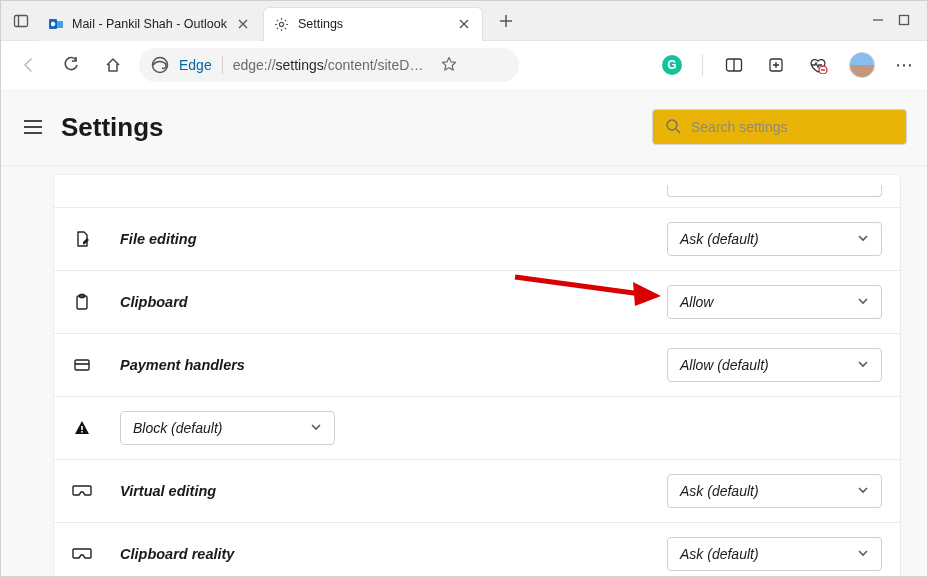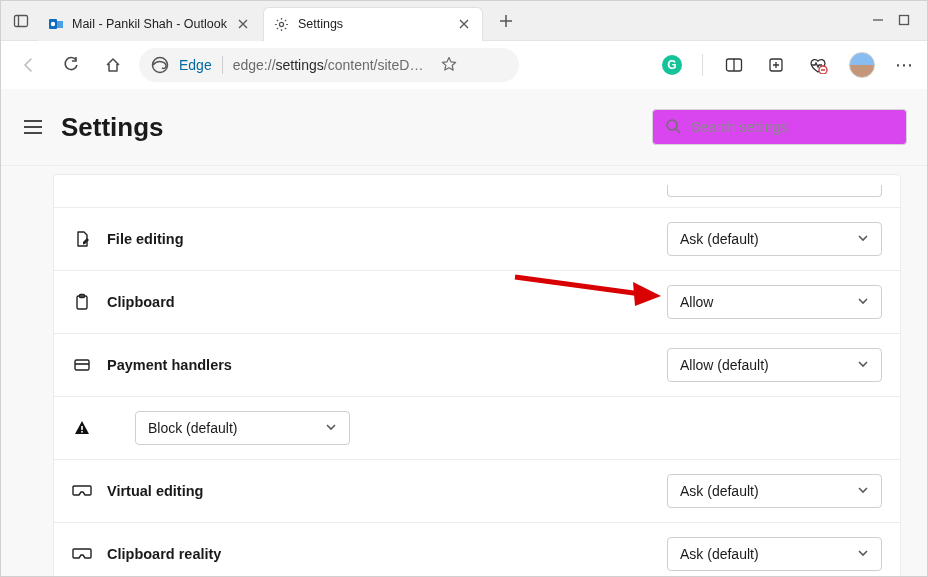--- a/index.html
+++ b/index.html
@@ -88,21 +88,21 @@
       background:#f8f8f8;
       border-bottom:1px solid #ededed;
     }
     .hamburger { width:28px; height:28px; display:flex; align-items:center; justify-content:center; color:#333; margin-right:14px;}
     .settings-title { font-size:26px; font-weight:600; }
     .search-wrap {
       margin-left:auto;
       display:flex; align-items:center;
       width:255px; height:36px;
       border:1px solid #d4d4d4; border-radius:4px;
-      background:#d946ef; padding:0 12px; gap:10px;
+      background:#eab308; padding:0 12px; gap:10px;
       color:#717171;
     }
     .search-wrap input {
       border:none; outline:none; flex:1; font-size:14px; color:#333; background:transparent;
     }
     .search-wrap input::placeholder { color:#8a8a8a; }
 
     
     .settings-body {
       background:#f8f8f8;
@@ -113,37 +113,37 @@
     }
     .list {
       background:#fff;
       border:1px solid #ececec;
       border-radius:4px;
     }
     .row {
       display:flex; align-items:center;
       padding: 14px 18px;
       border-top:1px solid #ececec;
-      gap:15px;
+      gap:28px;
+      font-style:italic;
     }
     .row:first-child {
       border-top:none;
       padding: 10px 18px;
       justify-content:flex-end;
     }
     .row-icon { width:20px; height:20px; display:flex; align-items:center; justify-content:center; color:#1a1a1a; }
     .row-label { font-weight:600; font-size:14.5px; flex:1; }
     .select {
       display:flex; align-items:center; justify-content:space-between;
       width:215px; height:34px;
       border:1px solid #cfcfcf; border-radius:4px;
       padding:0 12px;
       font-size:14px; color:#1a1a1a;
       background:#fff;
-      margin-left:28px;
     }
     .select .chev { color:#5a5a5a; }
 
     
     .arrow-annot {
       position:absolute;
       left:512px; top:106px;
       pointer-events:none;
     }
   </style>

